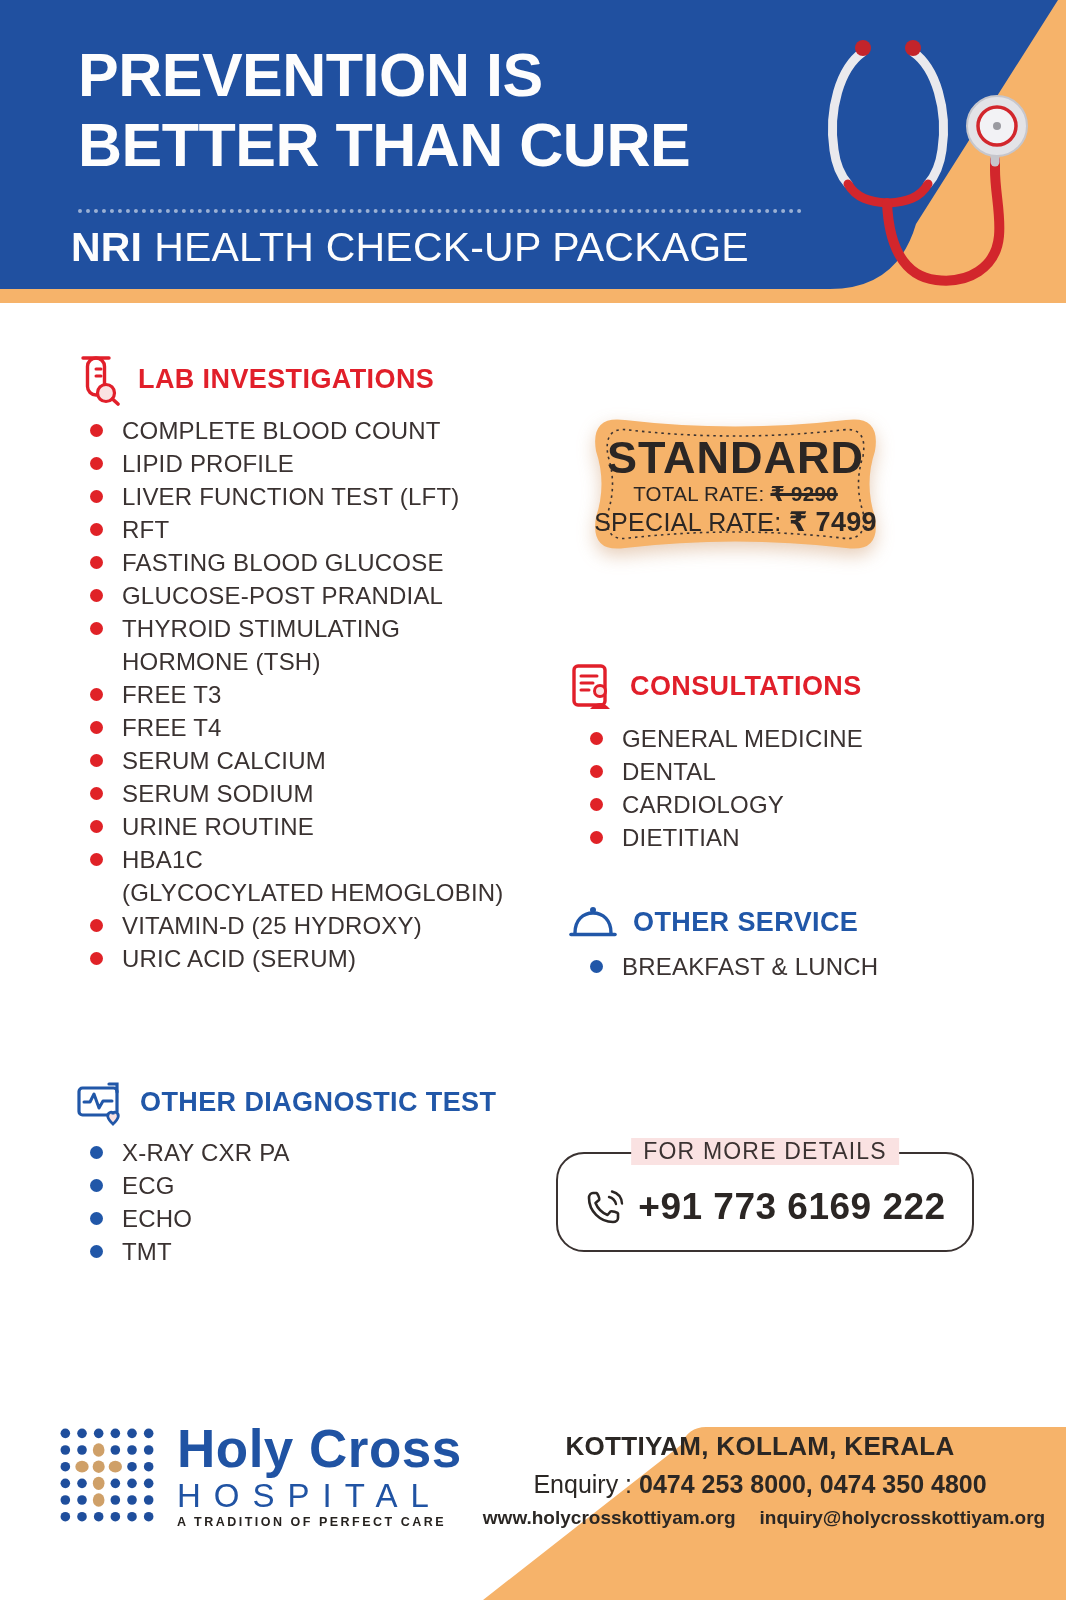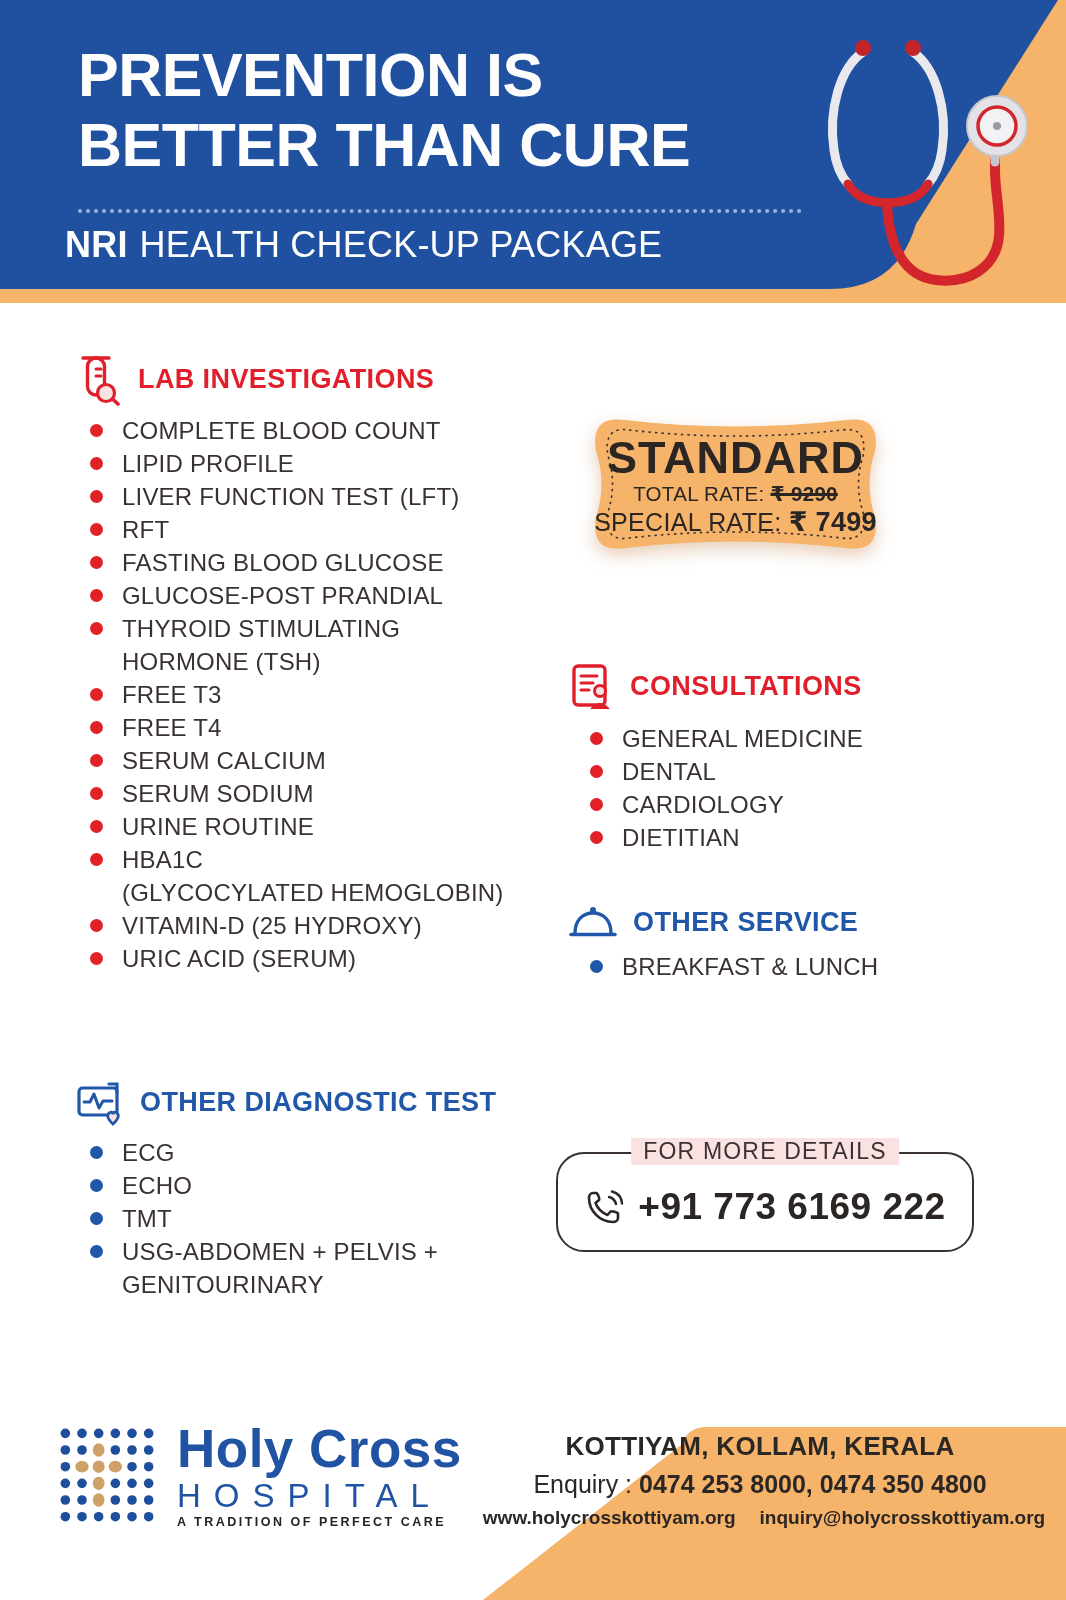--- a/index.html
+++ b/index.html
@@ -4,21 +4,21 @@
 <style>
   html,body{margin:0;padding:0;}
   body{font-family:"Liberation Sans","DejaVu Sans",sans-serif;background:#777;}
   .page{position:relative;width:1066px;height:1600px;margin:0 auto;background:#ffffff;overflow:hidden;}
 
   
   .header{position:absolute;top:0;left:0;width:1066px;height:303px;background:#F6B36A;}
   .header-shape{position:absolute;top:0;left:0;}
   .title{position:absolute;left:78px;top:40px;color:#FDFDFD;font-weight:800;font-size:61px;line-height:70px;letter-spacing:-.5px;}
   .title-divider{position:absolute;left:78px;top:209px;width:724px;border-top:4px dotted rgba(255,255,255,.55);}
-  .subtitle{position:absolute;left:65px;top:224px;color:#FDFDFD;font-size:36px;letter-spacing:.2px;white-space:nowrap;text-align:center;}
+  .subtitle{position:absolute;left:71px;top:224px;color:#FDFDFD;font-size:41px;letter-spacing:.2px;white-space:nowrap;text-align:center;}
   .subtitle .nri{font-weight:800;margin-right:12px;}
   .subtitle .rest{font-weight:400;}
   .stetho{position:absolute;left:790px;top:10px;}
 
   
   .sec-header{position:absolute;display:flex;align-items:center;gap:15px;}
   .sec-header h2{margin:0;font-size:27px;font-weight:800;letter-spacing:.4px;white-space:nowrap;}
   .sec-header.red h2{color:#E11F2A;}
   .sec-header.blue h2{color:#2157A8;}
 
@@ -265,41 +265,40 @@
     <svg width="50" height="48" viewBox="0 0 50 48">
       <path d="M34,6 L42,6 L42,14" fill="none" stroke="#2157A8" stroke-width="3.2" stroke-linecap="round"></path>
       <rect x="4" y="10" width="38" height="27" rx="3.5" fill="none" stroke="#2157A8" stroke-width="3.2"></rect>
       <polyline points="9,24 15,24 19,16 24,30 28,23 37,23" fill="none" stroke="#2157A8" stroke-width="3" stroke-linecap="round" stroke-linejoin="round"></polyline>
       <path d="M38,46 C32,40.5 31,36 35.5,34.3 C37.2,33.7 38,35.4 38,36.5 C38,35.4 38.8,33.7 40.5,34.3 C45,36 44,40.5 38,46 Z" fill="#FAE2E2" stroke="#2157A8" stroke-width="2.8"></path>
     </svg>
     <h2>OTHER DIAGNOSTIC TEST</h2>
   </div>
   <ul class="blist blue-bullets" style="left:90px;top:1136px;width:480px;">
 
+      <li>
+        <span class="bullet"></span>
+        <span class="txt">X-RAY CXR PA</span>
+      </li>
 
       <li>
         <span class="bullet"></span>
         <span class="txt">ECG</span>
       </li>
 
       <li>
         <span class="bullet"></span>
         <span class="txt">ECHO</span>
       </li>
 
       <li>
         <span class="bullet"></span>
         <span class="txt">TMT</span>
       </li>
 
-      <li>
-        <span class="bullet"></span>
-        <span class="txt">USG-ABDOMEN + PELVIS +
-GENITOURINARY</span>
-      </li>
     </ul>
 
   <div class="contact-box">
     <div class="contact-legend">FOR MORE DETAILS</div>
     <div class="contact-row">
       <svg width="40" height="40" viewBox="0 0 40 40">
         <path d="M9,6 C7,6 5,8 5,11 C5,24 16,35 29,35 C32,35 34,33 34,31 L34,26.5 C34,25.5 27.5,23.5 26.5,24.5 L23.5,28 C18.5,26 13.5,21 11.5,16 L15,13 C16,12 13.5,6 12.5,6 Z" fill="none" stroke="#2B2624" stroke-width="2.6" stroke-linejoin="round"></path>
         <path d="M25,10 C29,11 31,13 32,17" fill="none" stroke="#2B2624" stroke-width="2.4" stroke-linecap="round"></path>
         <path d="M28,4.5 C34,6 37.5,10 38,16.5" fill="none" stroke="#2B2624" stroke-width="2.4" stroke-linecap="round"></path>
       </svg>

